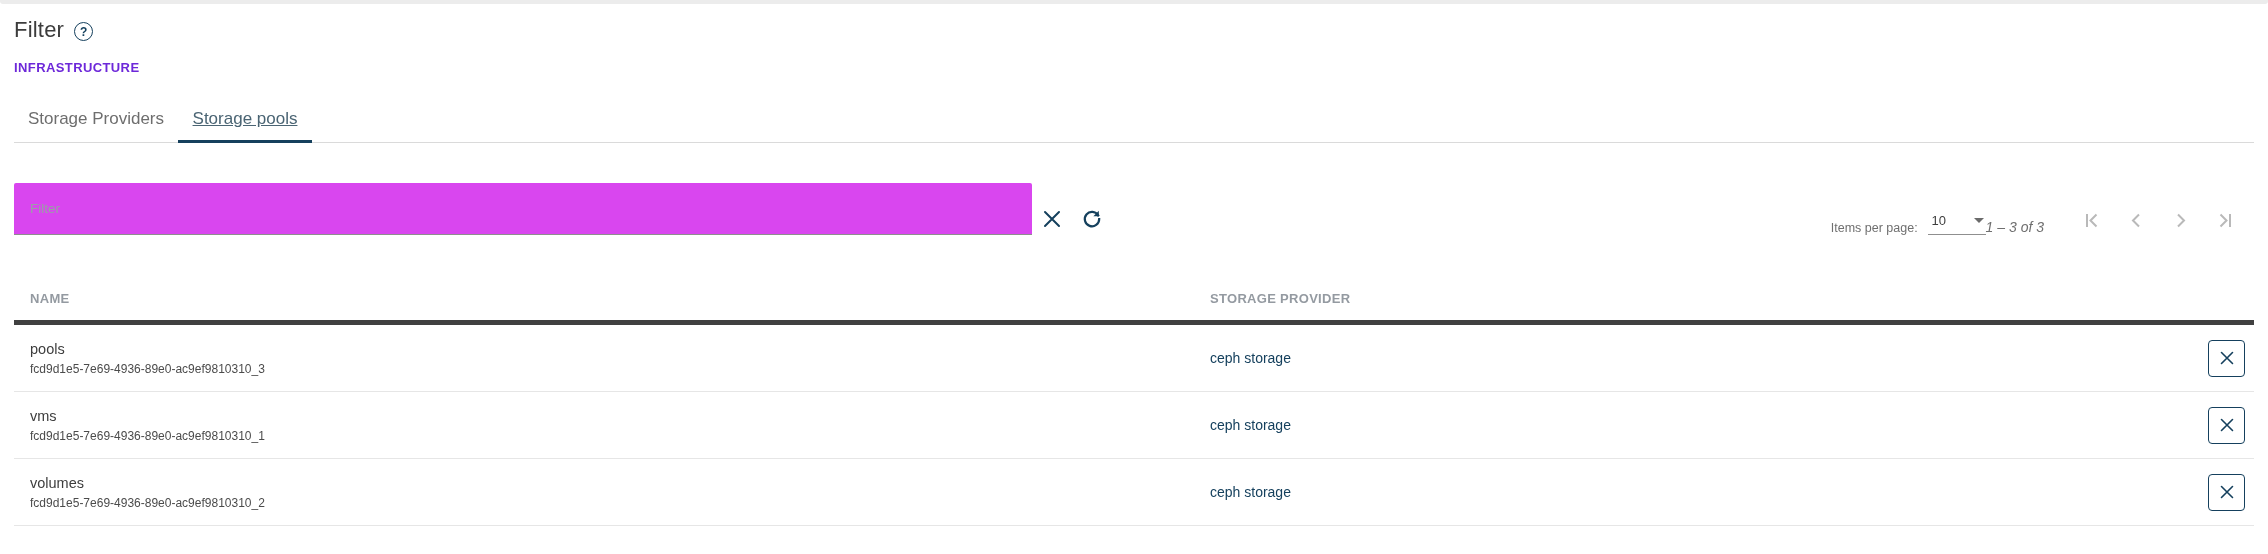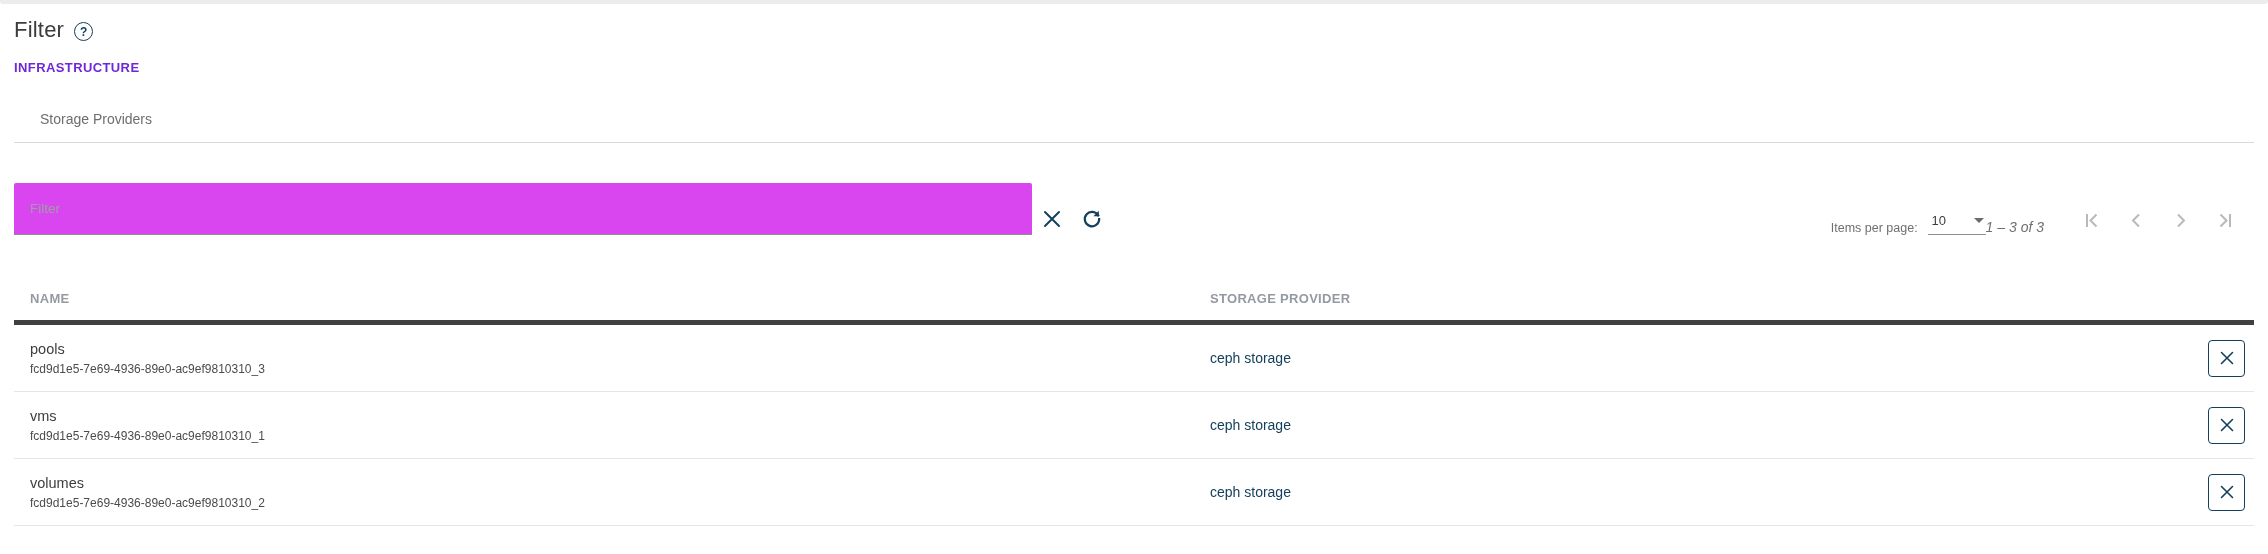--- a/index.html
+++ b/index.html
@@ -16,21 +16,21 @@
   .title-row { display:flex; align-items:center; gap:10px; margin-top:13px; }
   .page-title { font-size:22px; font-weight:400; color:#3c3c3c; letter-spacing:0.2px; }
   .help-icon { width:19px; height:19px; display:inline-flex; align-items:center; justify-content:center;
     border:1.6px solid #15405d; border-radius:50%; color:#15405d; font-size:12px; font-weight:700;
     cursor:pointer; margin-top:3px; }
 
   .section-label { margin-top:17px; font-size:13px; font-weight:700; color:#6d28d9; letter-spacing:0.4px; }
 
   
   .tab-bar { display:flex; margin-top:20px; border-bottom:1px solid #dadada; height:48px; align-items:stretch; }
-  .tab { display:flex; align-items:center; justify-content:center; font-size:14px; color:#6e6e6e;
+  .tab { display:flex; align-items:center; justify-content:center; font-size:17px; color:#6e6e6e;
     cursor:pointer; position:relative; }
   .tab.t1 { width:164px; }
   .tab.t2 { width:134px; }
   .tab.active { color:#4a6473; }
   .tab.active .tab-label { text-decoration:underline; }
   .tab-indicator { position:absolute; left:0; right:0; bottom:-1px; height:3px; background:#15405d; }
 
   
   .toolbar { position:relative; margin-top:40px; height:52px; }
   .filter-field { position:absolute; left:0; top:0; width:1018px; height:52px;
@@ -82,20 +82,24 @@
     <span class="page-title">Filter</span>
     <span class="help-icon">?</span>
   </div>
 
   <div class="section-label">INFRASTRUCTURE</div>
 
   <div class="tab-bar">
     <div class="tab t1">
       <span class="tab-label">Storage Providers</span>
     </div>
+    <div class="tab t2 active">
+      <span class="tab-label">Storage pools</span>
+      <span class="tab-indicator"></span>
+    </div>
   </div>
 
   <div class="toolbar">
     <div class="filter-field">
       <input type="text" placeholder="Filter" style="">
     </div>
 
     <button class="icon-btn clear">
       <span>
         <svg width="18" height="18" viewBox="0 0 18 18">

